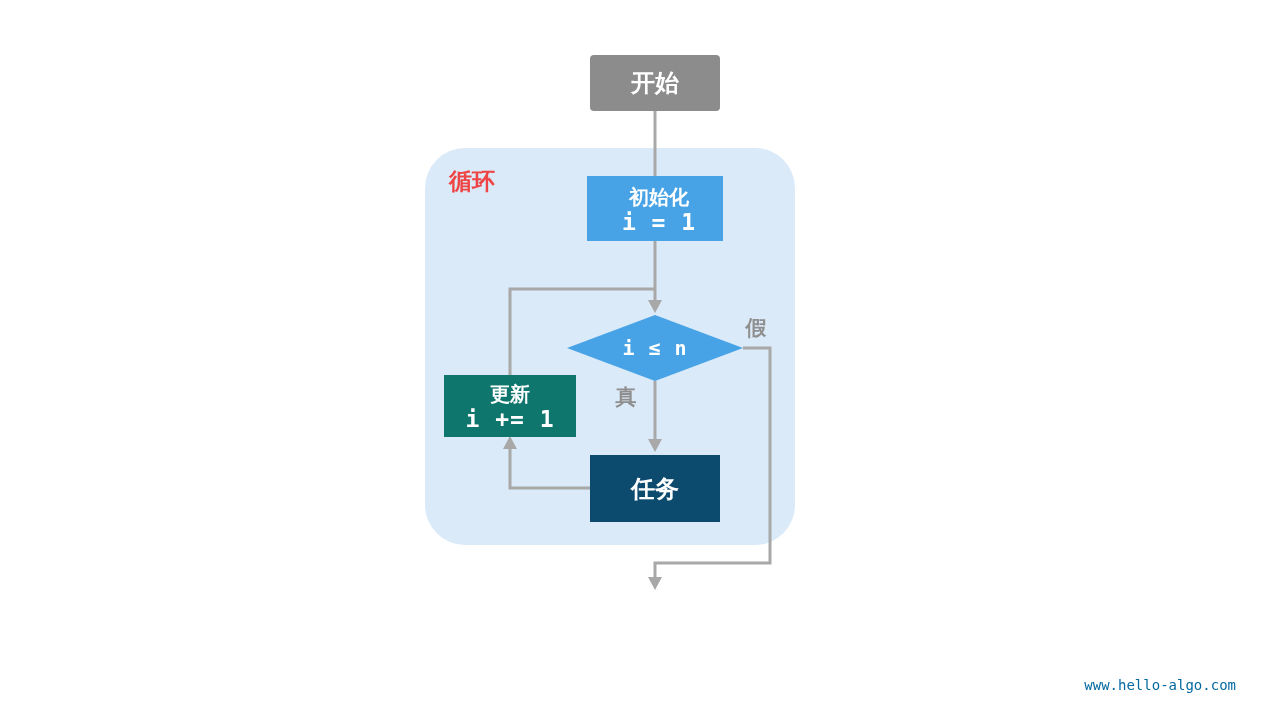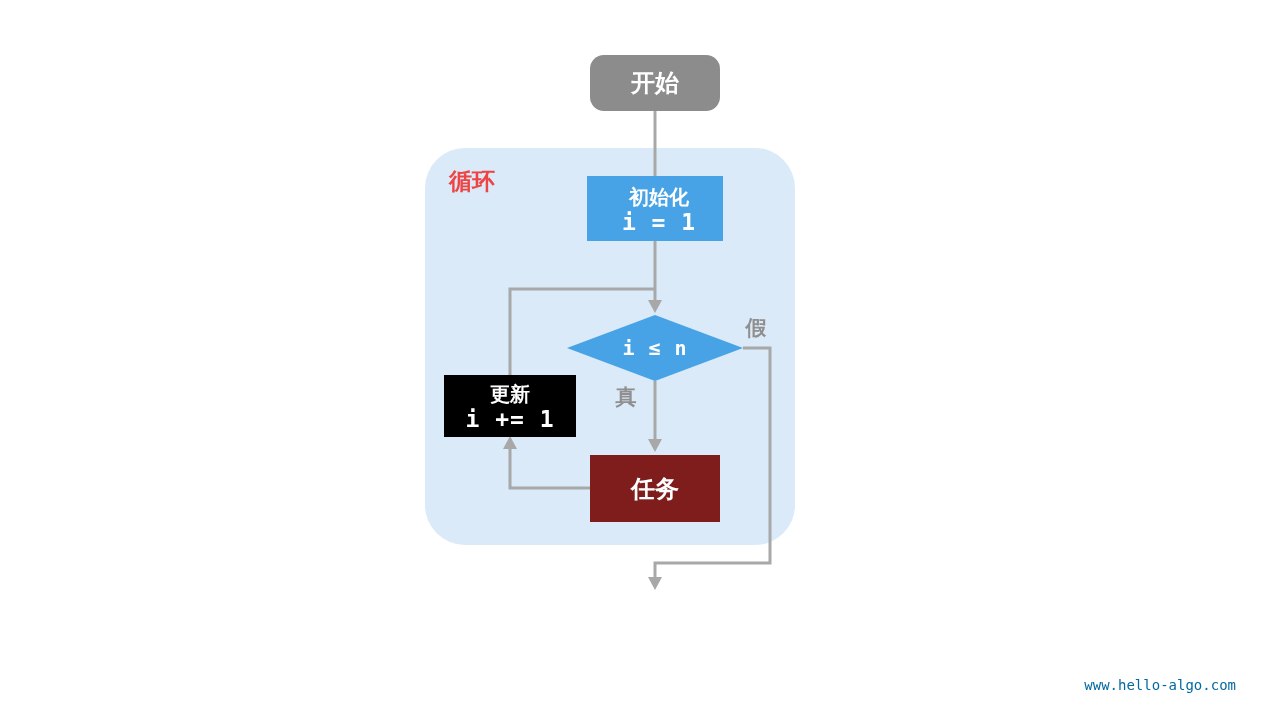--- a/index.html
+++ b/index.html
@@ -32,21 +32,21 @@
   .node {
     position: absolute;
     display: flex;
     flex-direction: column;
     align-items: center;
     justify-content: center;
     color: #ffffff;
     font-weight: bold;
     text-align: center;
   }
-  .node.terminal { border-radius: 14px; font-size: 24px; }
+  .node.terminal { border-radius: 4px; font-size: 24px; }
   .node .title { font-size: 20px; line-height: 26px; }
   .node .code {
     font-family: "DejaVu Sans Mono", "Liberation Mono", monospace;
     font-size: 23px;
     line-height: 24px;
     letter-spacing: 1px;
   }
   .node-start { left: 590px; top: 55px;  width: 130px; height: 56px; }
   .node-init  { left: 587px; top: 176px; width: 136px; height: 65px; padding-left: 8px; }
   .node-update{ left: 444px; top: 375px; width: 132px; height: 62px; }
@@ -110,26 +110,26 @@
     <span>开始</span>
   </div>
 
   <div class="node node-init" style="background: rgb(71, 163, 229);">
     <span class="title">初始化</span>
     <span class="code">i = 1</span>
   </div>
 
   <div class="condition-overlay">i ≤ n</div>
 
-  <div class="node node-update" style="background: #000000;">
+  <div class="node node-update" style="background: #0f766e;">
     <span class="title">更新</span>
     <span class="code">i += 1</span>
   </div>
 
-  <div class="node node-task" style="background: #7f1d1d;">
+  <div class="node node-task" style="background: #0c4a6e;">
     <span>任务</span>
   </div>
 
 
   <div class="branch-label branch-true" style="color: rgb(143, 143, 143);">真</div>
 
   <div class="branch-label branch-false" style="color: rgb(143, 143, 143);">假</div>
 
   <div class="watermark" style="color: #0369a1;">www.hello-algo.com</div>
 

